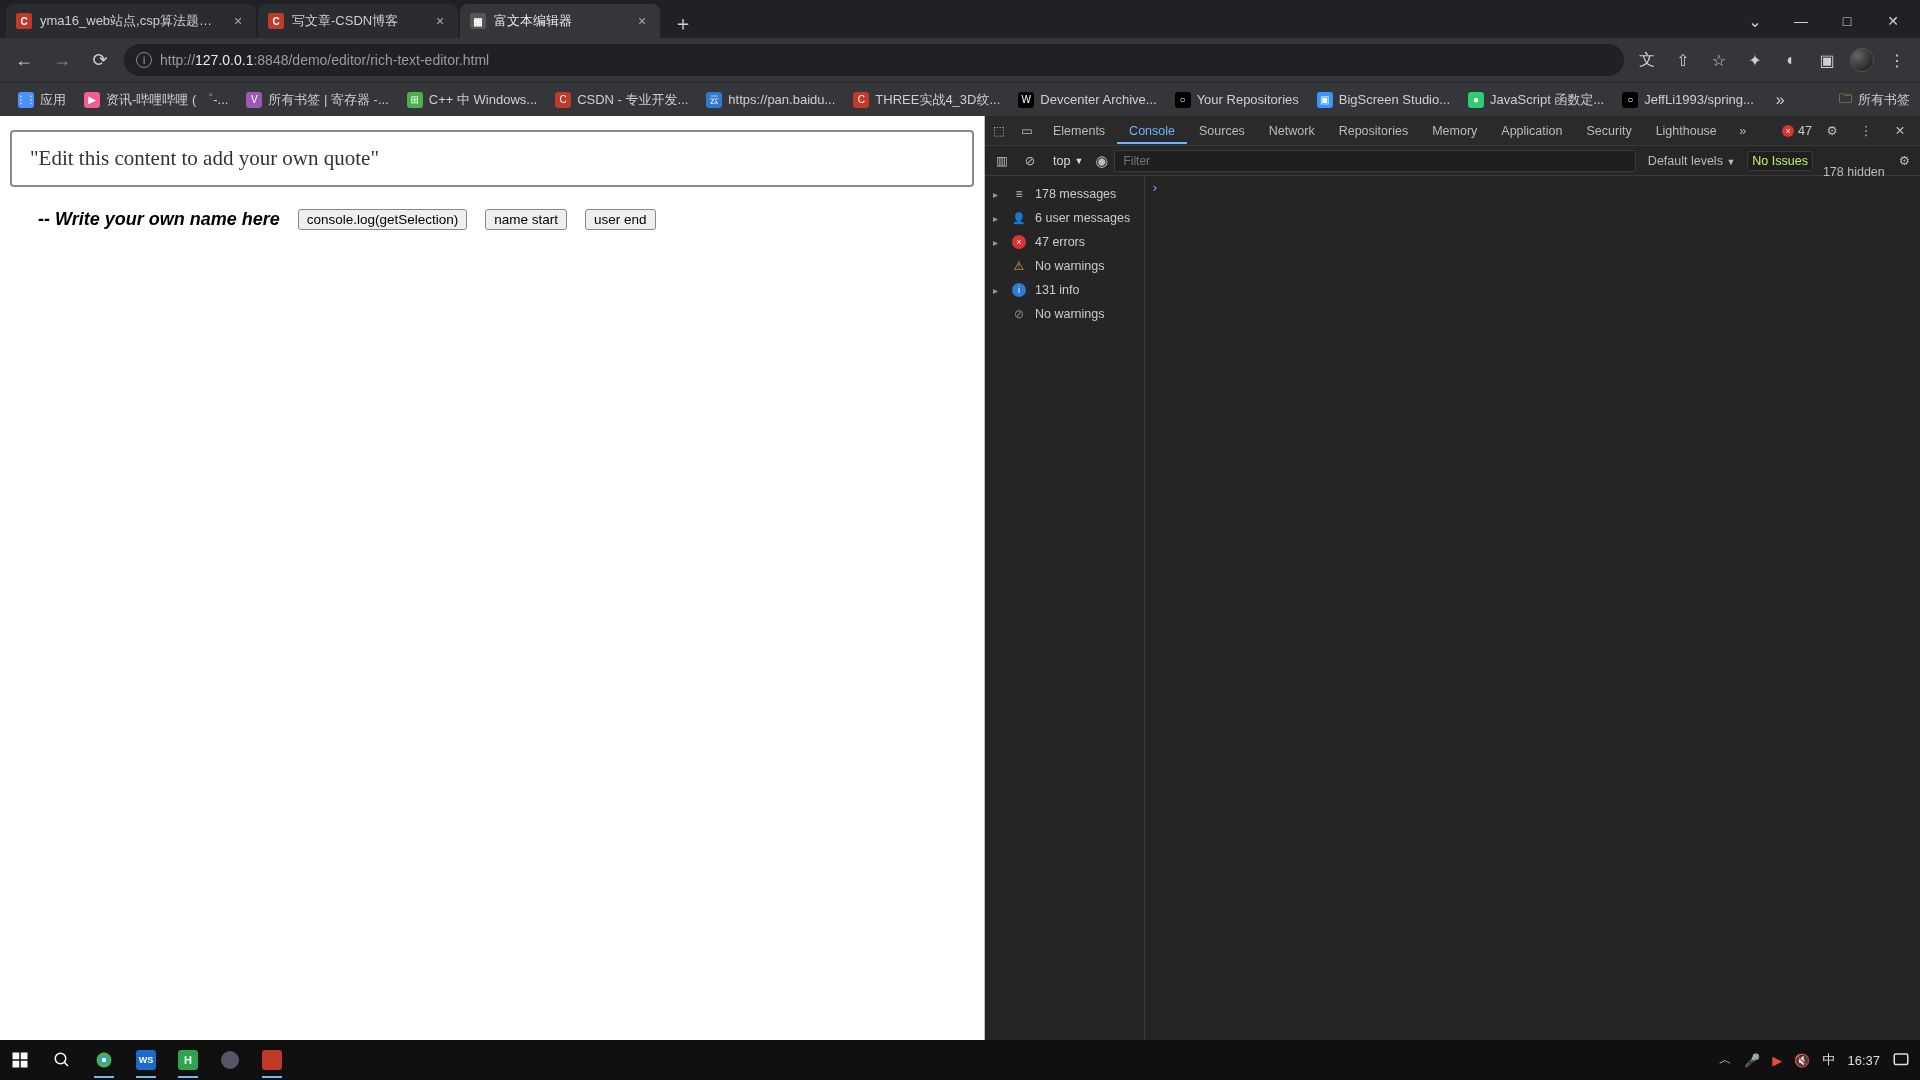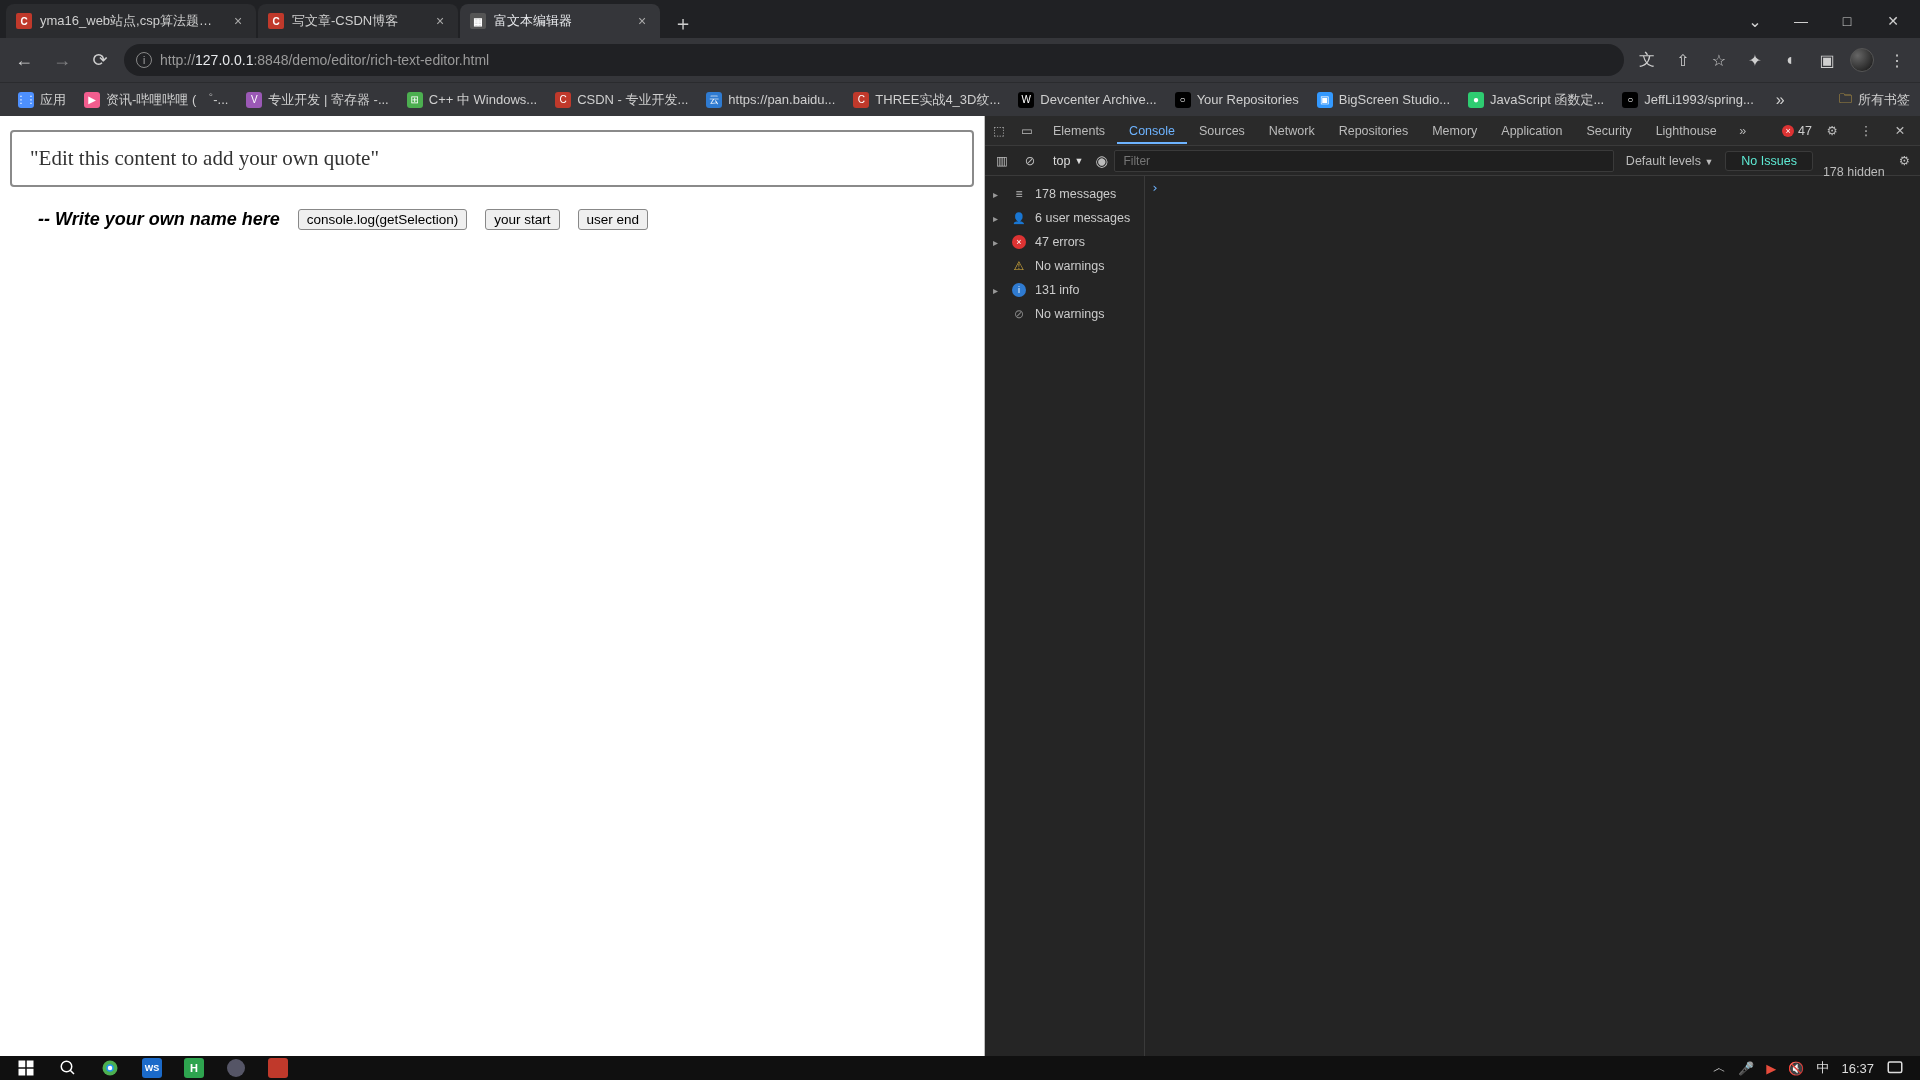--- a/index.html
+++ b/index.html
@@ -49,38 +49,38 @@
   .dt-rt { margin-left:auto; display:flex; align-items:center; gap:6px; padding-right:6px;}
   .errbadge{ display:flex; align-items:center; gap:4px; background:transparent;}
   .errbadge .dot{ width:12px;height:12px;border-radius:50%;background:#d33; display:flex;align-items:center;justify-content:center;color:#fff;font-size:9px;}
   .dt-tool2 { display:flex; align-items:center; height:30px; border-bottom:1px solid #3a3a3a; background:#262626; gap:6px; padding:0 6px;}
   .dt-tool2 .sel { display:flex; align-items:center; gap:4px; padding:2px 6px; color:#ddd;}
   .dt-tool2 .eye { color:#bbb; font-size:15px;}
   .dt-tool2 input { flex:1; background:#1f1f1f; border:1px solid #3a3a3a; color:#ccc; height:22px; padding:0 8px; font-size:12px; border-radius:2px;}
   .dt-tool2 .lvls{ color:#bbb; padding:2px 6px; }
   .dt-tool2 .hiddenc{ color:#bbb; padding:2px 4px;margin-top:22px;}
   .dt-tool2 .gearb{ color:#bbb; padding:2px 4px;}
-  .dt-tool2 .issues { background:#1f1f1f; border:1px solid #3a3a3a; padding:2px 15px; border-radius:3px; color:#5eead4;}
+  .dt-tool2 .issues { background:#1f1f1f; border:1px solid #3a3a3a; padding:2px 4px; border-radius:3px; color:#bef264;}
   .dt-body { flex:1; display:flex; }
   .dt-side { width:160px; border-right:1px solid #3a3a3a; padding:6px 4px; background:#252525;}
   .row { display:flex; align-items:center; gap:8px; padding:4px 4px; color:#ccc;}
   .row .tri { width:10px; color:#999; font-size:10px;}
   .row .ic { width:16px; height:16px; display:flex; align-items:center; justify-content:center; font-size:12px;}
   .ic.msg::before{content:"≡"; color:#bbb;}
   .ic.user::before{content:"👤"; font-size:11px;}
   .ic.err{ color:#fff;}
   .ic.err span{ width:14px;height:14px;border-radius:50%;background:#d33;display:flex;align-items:center;justify-content:center;color:#fff;font-size:9px;}
   .ic.warn::before{content:"⚠"; color:#e2b53e; font-size:12px;}
   .ic.info{ }
   .ic.info span{ width:14px;height:14px;border-radius:50%;background:#2f7bd1;display:flex;align-items:center;justify-content:center;color:#fff;font-size:9px;}
   .ic.verb::before{content:"⊘"; color:#888;}
   .dt-console { flex:1; background:#242424; padding:4px 6px; }
   .prompt{ color:#6db3ff; font-family: Menlo, Consolas, monospace; font-size:13px;}
   
-  .taskbar { height:24px; background:#101010; display:flex; align-items:center; padding:0 6px; gap:2px; margin-top:auto; color:#fff;}
+  .taskbar { height:40px; background:#101010; display:flex; align-items:center; padding:0 0; gap:2px; margin-top:auto; color:#fff;}
   .taskbar .tb { width:40px; height:40px; display:flex; align-items:center; justify-content:center;}
   .taskbar .tb.win{ font-size:16px;}
   .taskbar .tb svg{ width:18px; height:18px;}
   .tb.app { position:relative;}
   .tb.app::after{ content:""; position:absolute; bottom:2px; left:10px; right:10px; height:2px; background:#76b9ed; opacity:0.0;}
   .tb.app.running::after{opacity:1;}
   .tray { margin-left:auto; display:flex; align-items:center; gap:12px; padding-right:10px; color:#ddd; font-size:13px;}
   .tray .ti{ display:flex; align-items:center; justify-content:center;}
   .tray .ime{ font-size:13px;}
   .tray .clock{ font-size:13px;}
@@ -142,21 +142,21 @@
         <div class="bm">
           <span class="ico" style="background:#4d90fe">⋮⋮</span>
           <span class="lbl">应用</span>
         </div>
         <div class="bm">
           <span class="ico" style="background:#f25d8e">▶</span>
           <span class="lbl">资讯-哔哩哔哩 ( ゜-...</span>
         </div>
         <div class="bm">
           <span class="ico" style="background:#9b59b6">V</span>
-          <span class="lbl">专业开发 | 寄存器 -...</span>
+          <span class="lbl">所有书签 | 寄存器 -...</span>
         </div>
         <div class="bm">
           <span class="ico" style="background:#4caf50">⊞</span>
           <span class="lbl">C++ 中 Windows...</span>
         </div>
         <div class="bm">
           <span class="ico" style="background:#c0392b">C</span>
           <span class="lbl">CSDN - 专业开发...</span>
         </div>
         <div class="bm">
@@ -197,21 +197,21 @@
 
   <div class="content">
 
     <div class="page">
       <div class="editbox" contenteditable="true" style="">
         <span class="q">"Edit this content to add your own quote"</span>
       </div>
       <div class="subline">
         <span class="signature">-- Write your own name here</span>
         <button class="btn">console.log(getSelection)</button>
-        <button class="btn">your start</button>
+        <button class="btn">name start</button>
         <button class="btn">user end</button>
       </div>
     </div>
 
     <div class="devtools">
       <div class="dt-tabs">
         <div class="dt-tbtn">⬚</div>
         <div class="dt-tbtn">▭</div>
         <div class="dt-tab">Elements</div>
         <div class="dt-tab active">Console</div>

